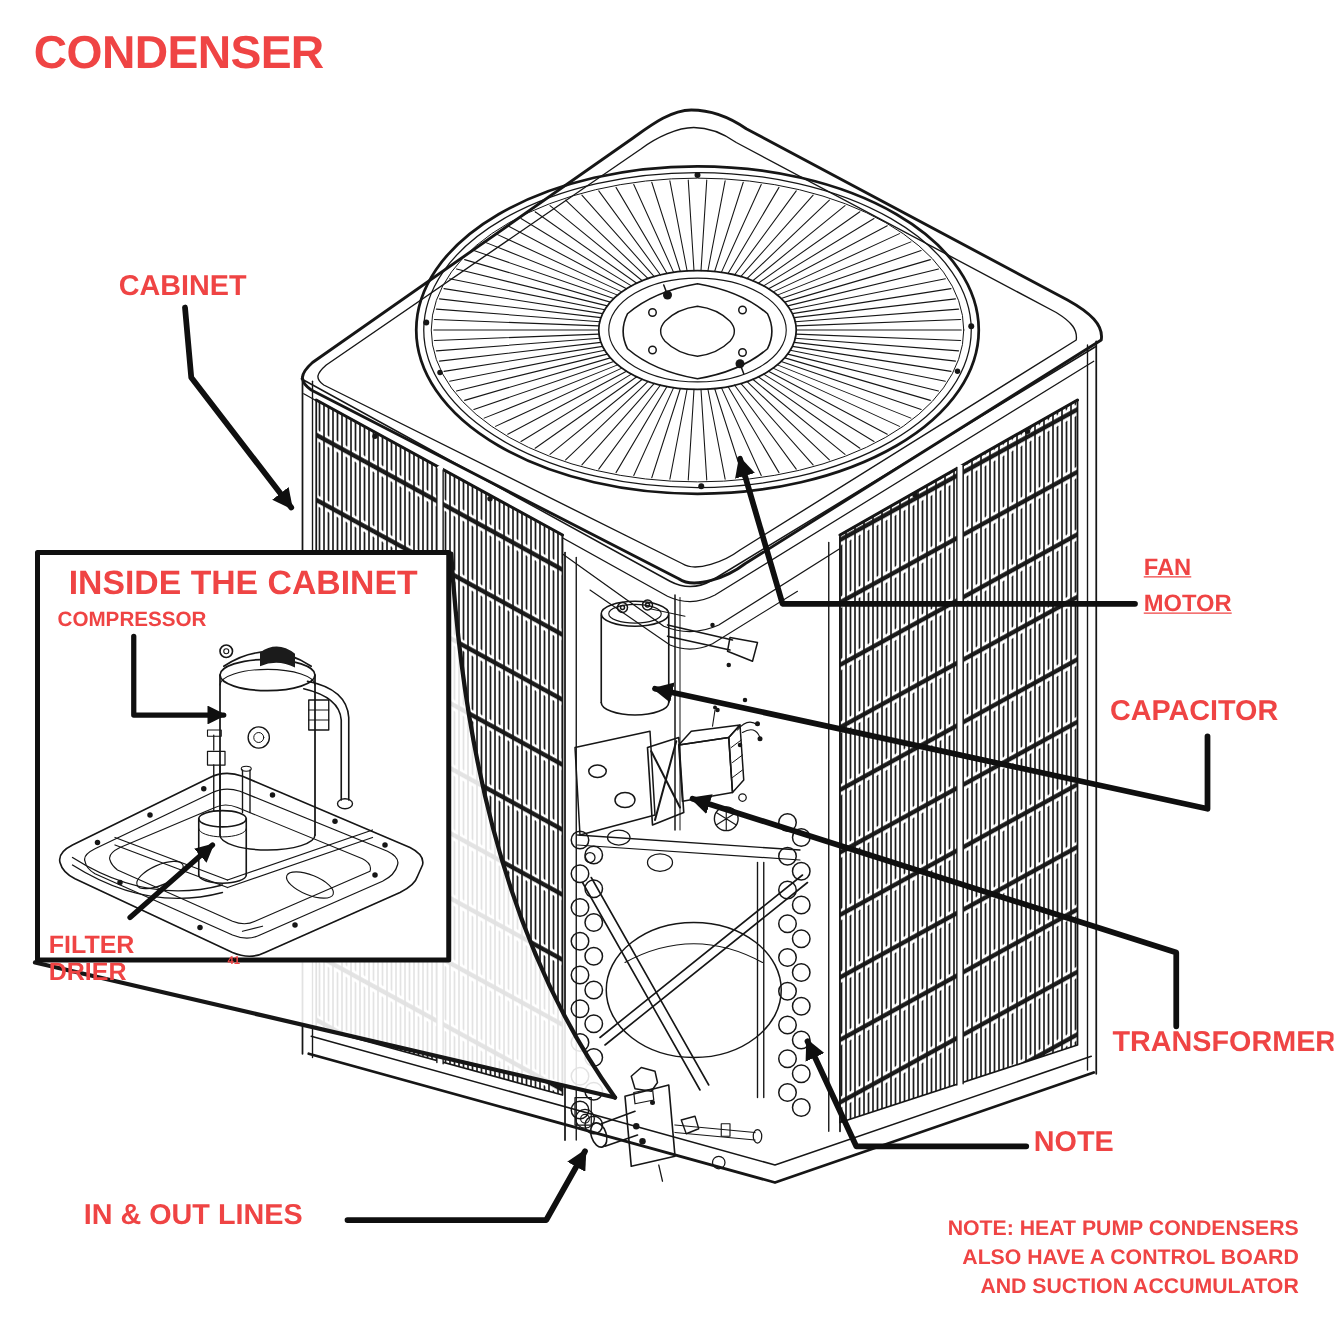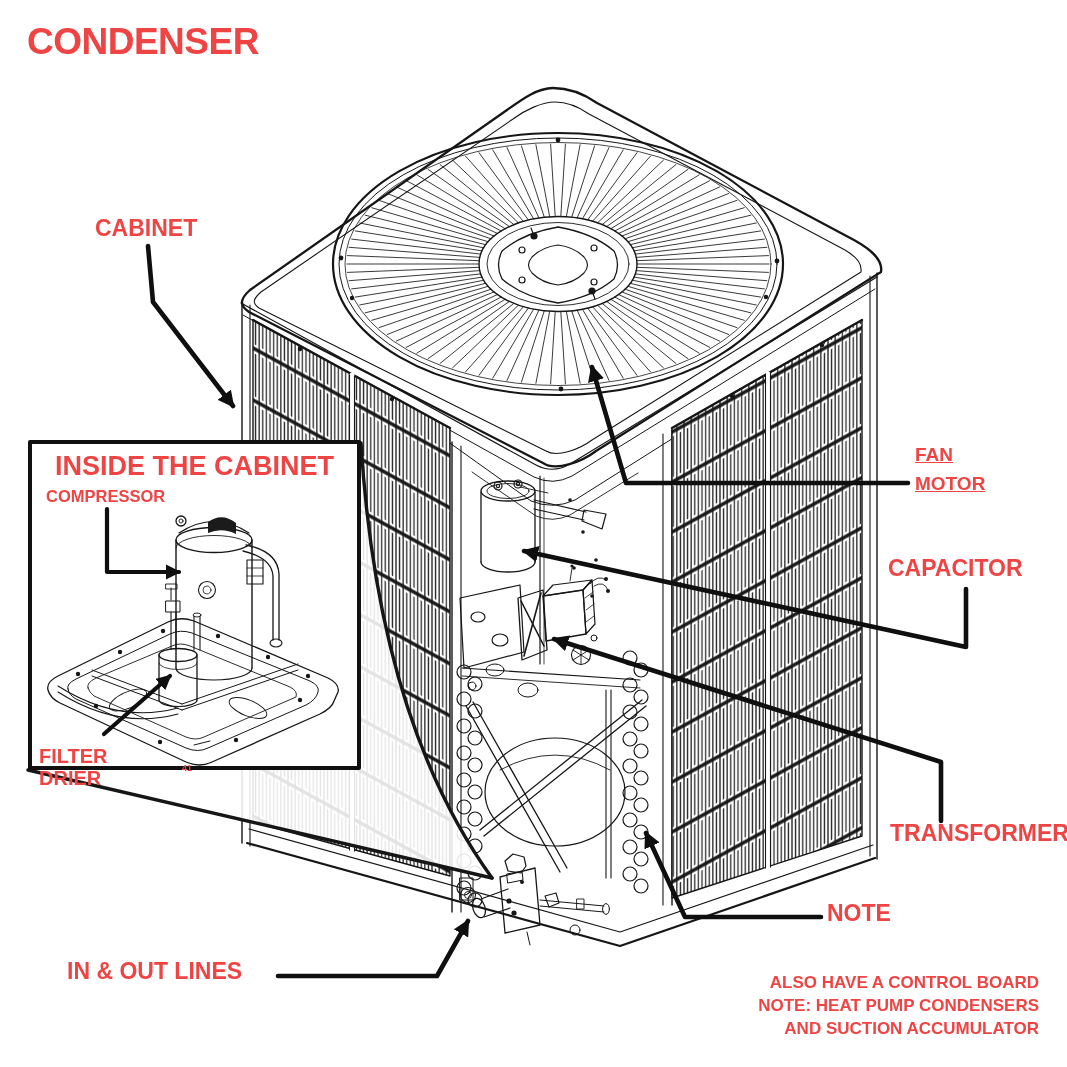--- a/index.html
+++ b/index.html
@@ -433,22 +433,22 @@
   <div class="lbl lbl-cabinet">CABINET</div>
   <div class="lbl lbl-fanmotor stack">
     <span>FAN</span>
     <span>MOTOR</span>
   </div>
   <div class="lbl lbl-capacitor">CAPACITOR</div>
   <div class="lbl lbl-transformer">TRANSFORMER</div>
   <div class="lbl lbl-coil">NOTE</div>
   <div class="lbl lbl-inout">IN &amp; OUT LINES</div>
   <div class="lbl lbl-note stack">
+    <span>NOTE: HEAT PUMP CONDENSERS</span>
     <span>ALSO HAVE A CONTROL BOARD</span>
-    <span>NOTE: HEAT PUMP CONDENSERS</span>
     <span>AND SUCTION ACCUMULATOR</span>
   </div>
   <div class="lbl lbl-inset-title">INSIDE THE CABINET</div>
   <div class="lbl lbl-compressor">COMPRESSOR</div>
   <div class="lbl lbl-filter stack">
     <span>FILTER</span>
     <span>DRIER</span>
   </div>
   <div class="lbl lbl-41">41</div>
 </div>

